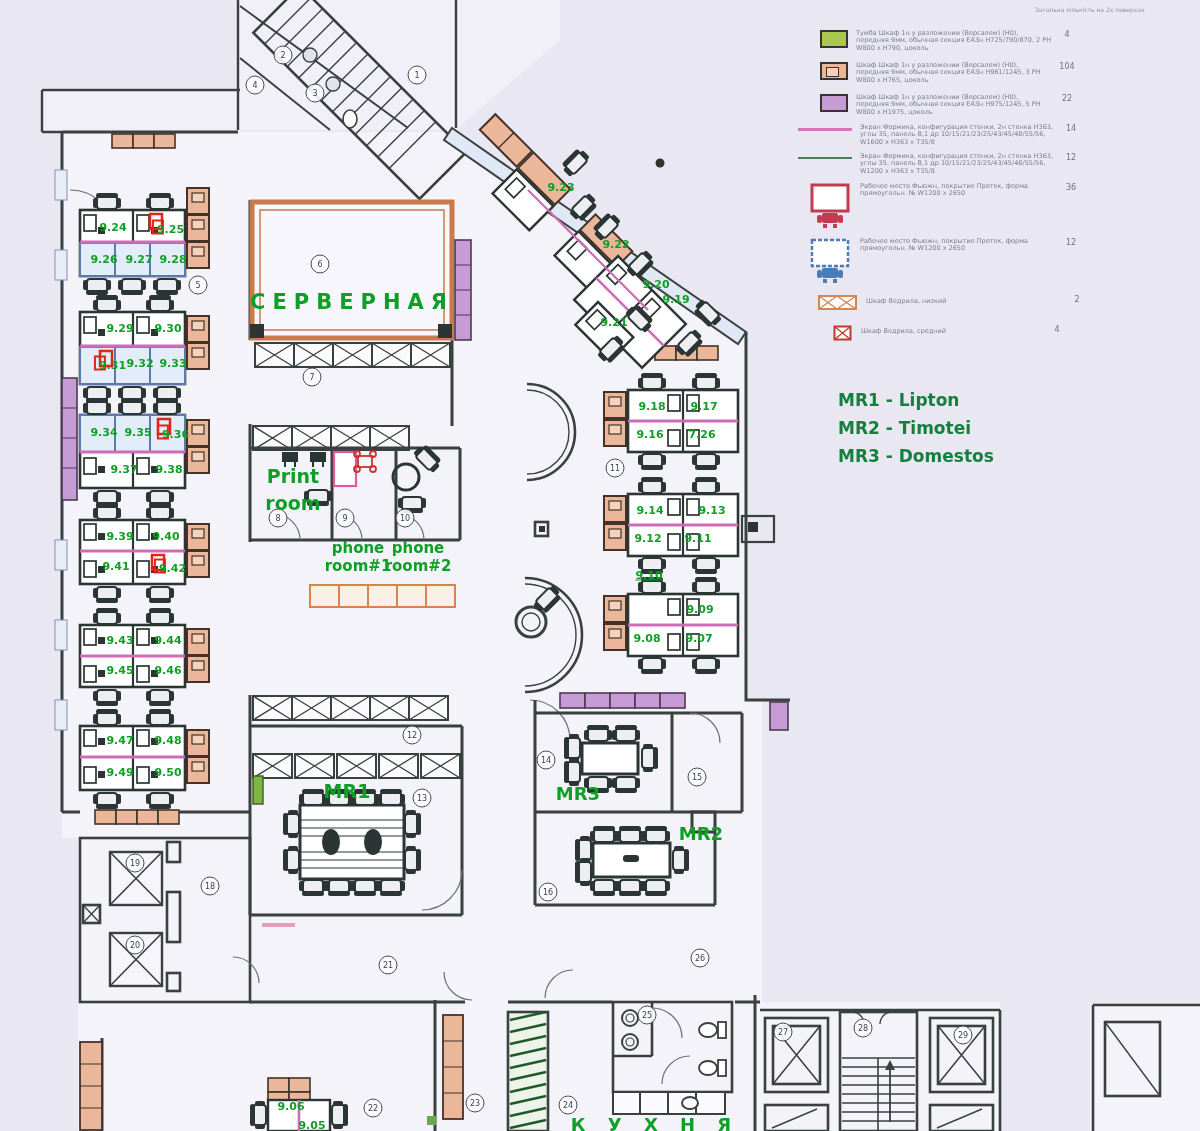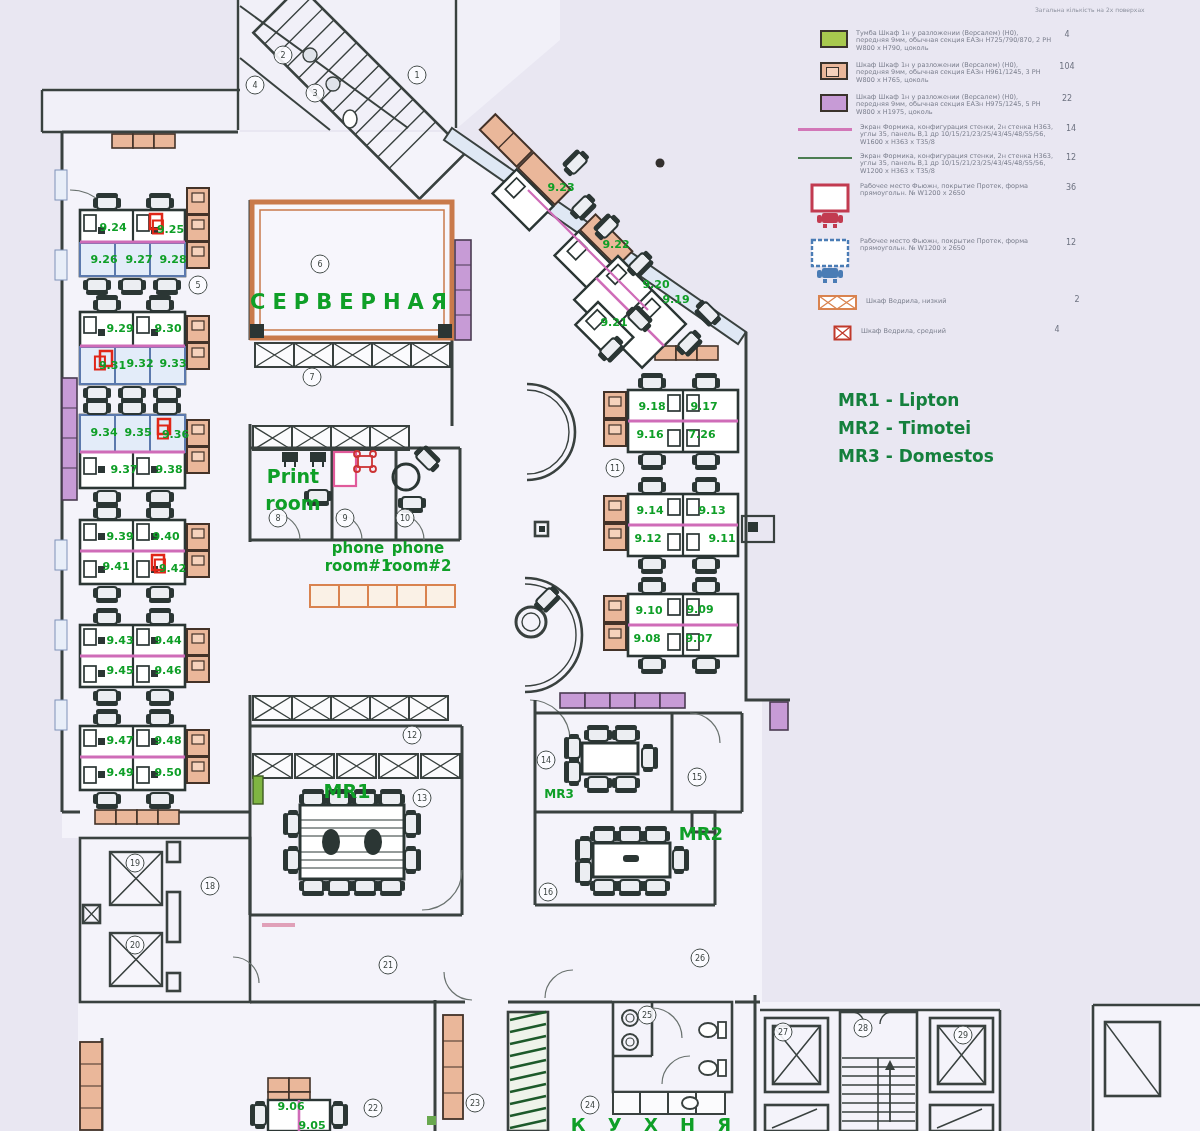--- a/index.html
+++ b/index.html
@@ -648,21 +648,21 @@
 </div>
 
 <div class="lbl room-big" style="left:352px;top:302px;">СЕРВЕРНАЯ</div>
 <div class="lbl room-med" style="left:293px;top:476px;">Print</div>
 <div class="lbl room-med" style="left:293px;top:503px;">room</div>
 <div class="lbl room-sm" style="left:358px;top:548px;">phone</div>
 <div class="lbl room-sm" style="left:358px;top:566px;">room#1</div>
 <div class="lbl room-sm" style="left:418px;top:548px;">phone</div>
 <div class="lbl room-sm" style="left:418px;top:566px;">room#2</div>
 <div class="lbl room-med" style="left:347px;top:791px;">MR1</div>
-<div class="lbl room-med" style="left:559px;top:794px;font-size:12px;">MR3</div>
+<div class="lbl room-med" style="left:578px;top:794px;font-size:18px;">MR3</div>
 <div class="lbl room-med" style="left:701px;top:834px;font-size:18px;">MR2</div>
 <div class="lbl kitchen" style="left:655px;top:1125px;">К У Х Н Я</div>
 
 <div class="lbl desk-lbl" style="left:113px;top:227px;">9.24</div>
 <div class="lbl desk-lbl" style="left:168px;top:227px;"><span class="rb"></span><span>9.25</span></div>
 <div class="lbl desk-lbl" style="left:104px;top:259px;">9.26</div>
 <div class="lbl desk-lbl" style="left:139px;top:259px;">9.27</div>
 <div class="lbl desk-lbl" style="left:173px;top:259px;">9.28</div>
 <div class="lbl desk-lbl" style="left:120px;top:328px;">9.29</div>
 <div class="lbl desk-lbl" style="left:168px;top:328px;">9.30</div>
@@ -687,22 +687,22 @@
 <div class="lbl desk-lbl" style="left:120px;top:772px;">9.49</div>
 <div class="lbl desk-lbl" style="left:168px;top:772px;">9.50</div>
 
 <div class="lbl desk-lbl" style="left:652px;top:406px;">9.18</div>
 <div class="lbl desk-lbl" style="left:704px;top:406px;">9.17</div>
 <div class="lbl desk-lbl" style="left:650px;top:434px;">9.16</div>
 <div class="lbl desk-lbl" style="left:702px;top:434px;">7.26</div>
 <div class="lbl desk-lbl" style="left:650px;top:510px;">9.14</div>
 <div class="lbl desk-lbl" style="left:700px;top:510px;margin-left:12px;">9.13</div>
 <div class="lbl desk-lbl" style="left:648px;top:538px;">9.12</div>
-<div class="lbl desk-lbl" style="left:698px;top:538px;margin-left:24px;">9.11</div>
-<div class="lbl desk-lbl" style="left:649px;top:610px;">9.10</div>
+<div class="lbl desk-lbl" style="left:698px;top:538px;">9.11</div>
+<div class="lbl desk-lbl" style="left:649px;top:575px;text-decoration:underline;">9.10</div>
 <div class="lbl desk-lbl" style="left:700px;top:609px;">9.09</div>
 <div class="lbl desk-lbl" style="left:647px;top:638px;">9.08</div>
 <div class="lbl desk-lbl" style="left:699px;top:638px;">9.07</div>
 
 <div class="lbl desk-lbl" style="left:561px;top:187px;">9.23</div>
 <div class="lbl desk-lbl" style="left:616px;top:244px;">9.22</div>
 <div class="lbl desk-lbl" style="left:656px;top:284px;">9.20</div>
 <div class="lbl desk-lbl" style="left:676px;top:299px;">9.19</div>
 <div class="lbl desk-lbl" style="left:614px;top:322px;">9.21</div>
 
@@ -724,20 +724,20 @@
 <div class="circle" style="left:422px;top:798px;">13</div>
 <div class="circle" style="left:546px;top:760px;">14</div>
 <div class="circle" style="left:697px;top:777px;">15</div>
 <div class="circle" style="left:548px;top:892px;">16</div>
 <div class="circle" style="left:210px;top:886px;">18</div>
 <div class="circle" style="left:135px;top:863px;">19</div>
 <div class="circle" style="left:135px;top:945px;">20</div>
 <div class="circle" style="left:357px;top:965px;margin-left:31px;">21</div>
 <div class="circle" style="left:373px;top:1108px;">22</div>
 <div class="circle" style="left:475px;top:1103px;">23</div>
-<div class="circle" style="left:568px;top:1105px;margin-left:22px;">24</div>
+<div class="circle" style="left:568px;top:1105px;">24</div>
 <div class="circle" style="left:647px;top:1015px;">25</div>
 <div class="circle" style="left:700px;top:958px;">26</div>
 <div class="circle" style="left:783px;top:1032px;">27</div>
 <div class="circle" style="left:863px;top:1028px;">28</div>
 <div class="circle" style="left:963px;top:1035px;">29</div>
 
 </div>
 
 </body></html>

